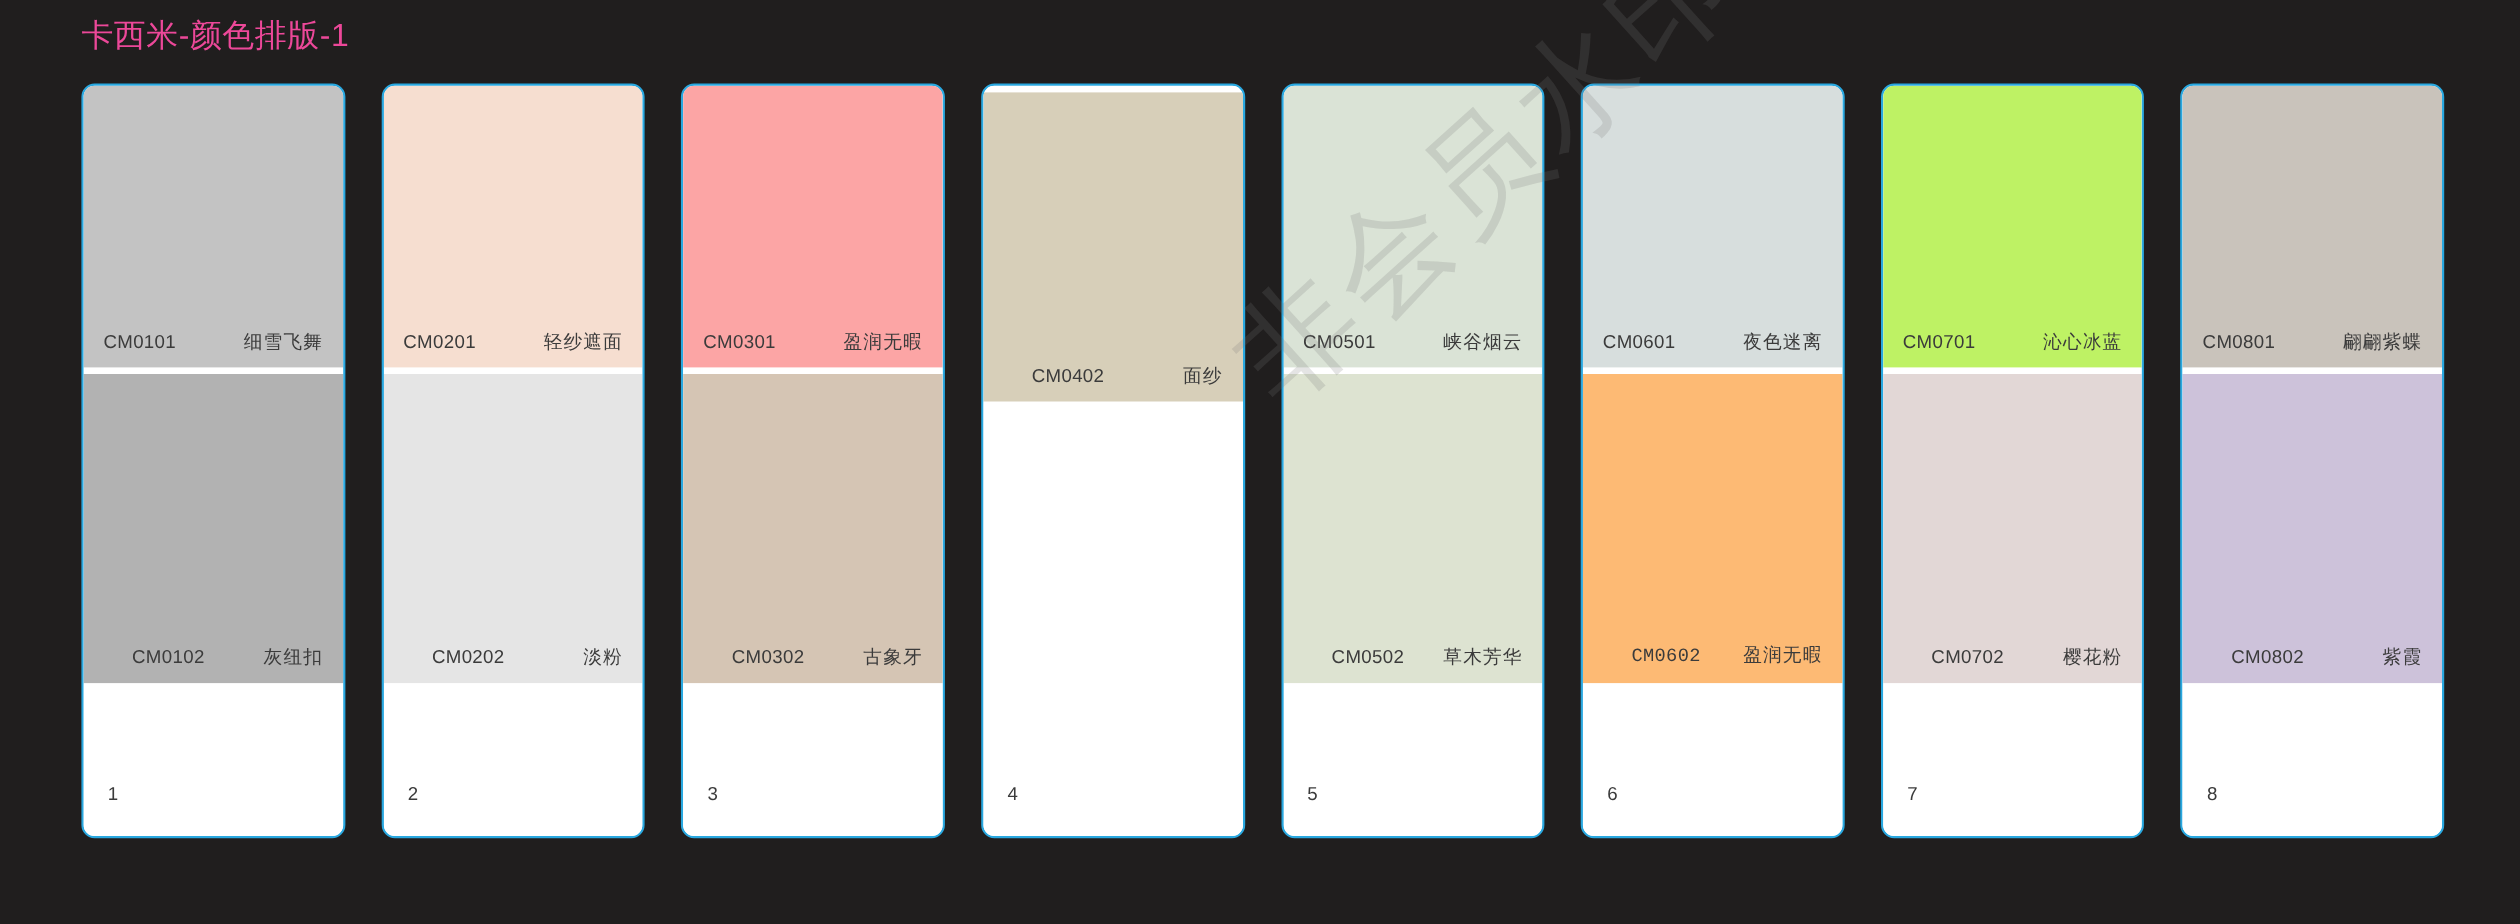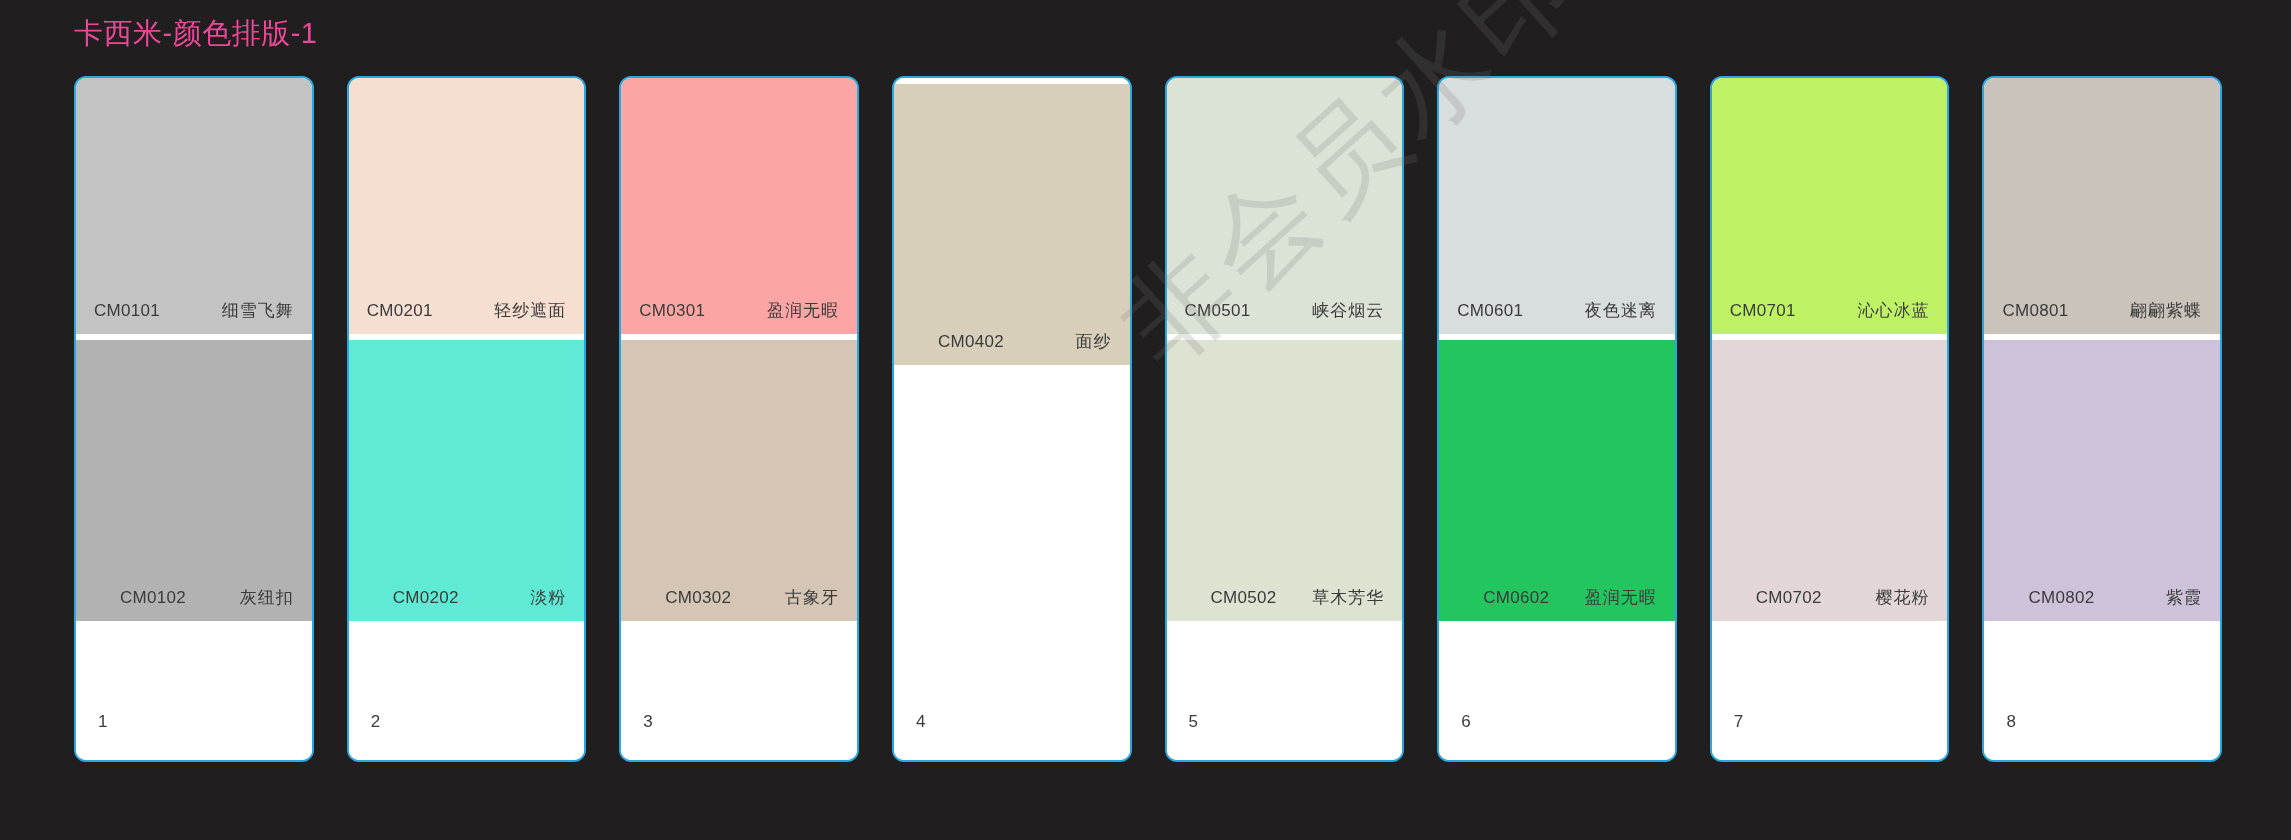--- a/index.html
+++ b/index.html
@@ -136,21 +136,21 @@
   </div>
 
   <div class="swatch-card" style="border-color: rgb(41, 168, 224);">
     <div class="swatch-block top" style="background: rgb(246, 222, 208);">
       <div class="swatch-label-row">
         <span class="swatch-code">CM0201</span>
         <span class="swatch-name">轻纱遮面</span>
       </div>
     </div>
     <div class="swatch-divider"></div>
-    <div class="swatch-block bottom" style="background: #5eead4;">
+    <div class="swatch-block bottom" style="background: #e5e5e5;">
       <div class="swatch-label-row">
         <span class="swatch-code">CM0202</span>
         <span class="swatch-name">淡粉</span>
       </div>
     </div>
     <div class="card-footer">
       <span class="card-index">2</span>
     </div>
   </div>
 
@@ -206,21 +206,21 @@
   </div>
 
   <div class="swatch-card" style="border-color: rgb(41, 168, 224);">
     <div class="swatch-block top" style="background: rgb(215, 222, 221);">
       <div class="swatch-label-row">
         <span class="swatch-code">CM0601</span>
         <span class="swatch-name">夜色迷离</span>
       </div>
     </div>
     <div class="swatch-divider"></div>
-    <div class="swatch-block bottom" style="background: #22c55e;">
+    <div class="swatch-block bottom" style="background: #fdba74; font-family: Liberation Mono, monospace;">
       <div class="swatch-label-row">
         <span class="swatch-code">CM0602</span>
         <span class="swatch-name">盈润无暇</span>
       </div>
     </div>
     <div class="card-footer">
       <span class="card-index">6</span>
     </div>
   </div>
 

